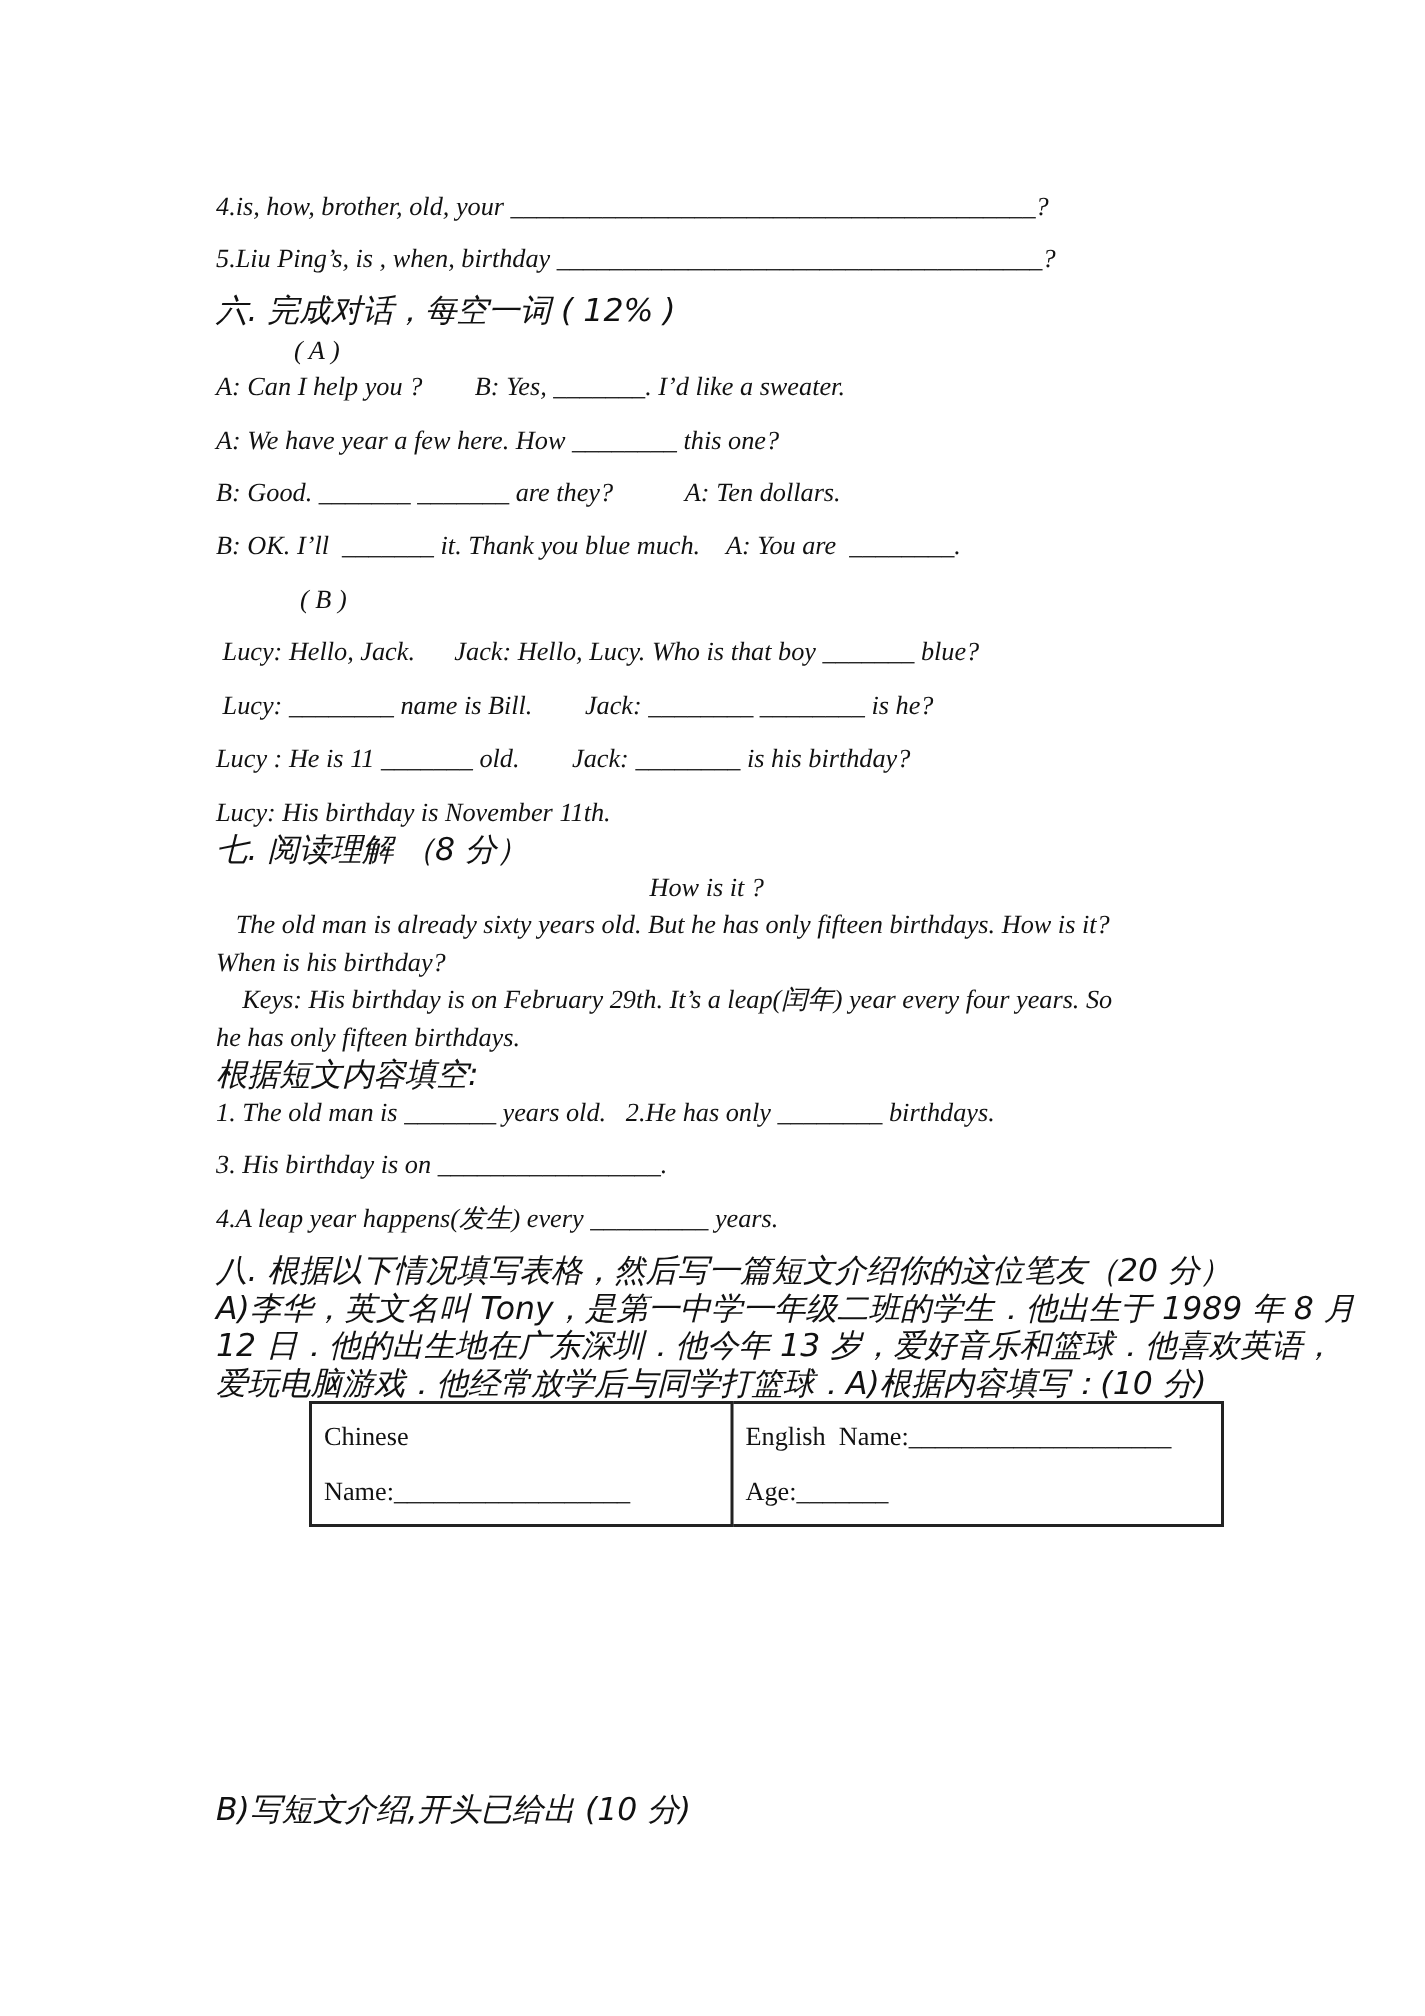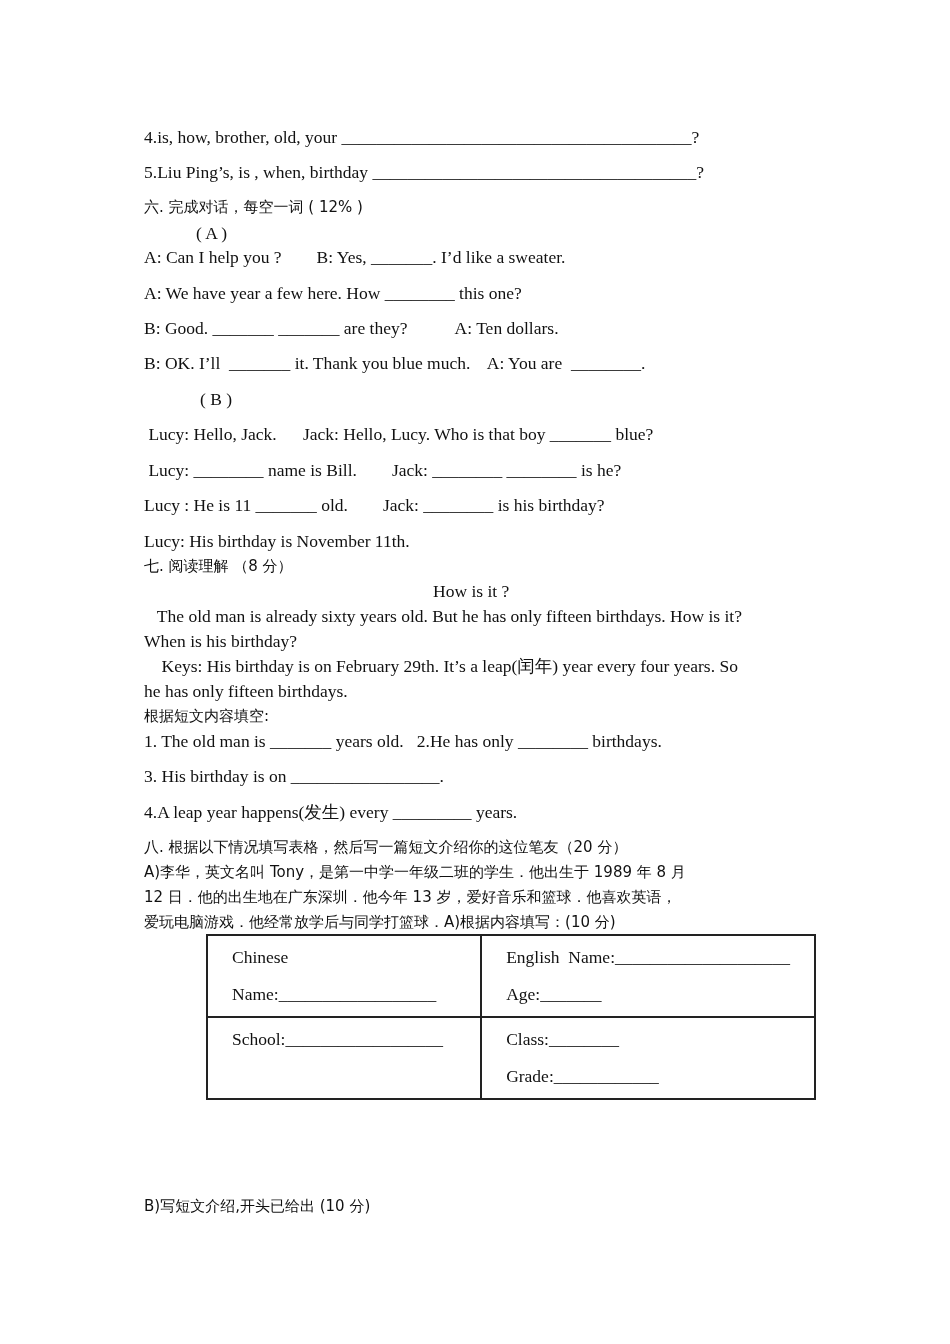--- a/index.html
+++ b/index.html
@@ -1,22 +1,22 @@
 <!DOCTYPE html>
 <html><head>
 <meta charset="utf-8">
 <style>
   html, body { margin:0; padding:0; background:#ffffff; }
   body { width:950px; height:1344px; position:relative; overflow:hidden;
          font-family:"Liberation Serif","DejaVu Serif",serif; color:#111; }
-  .ln { position:absolute; font-size:17.5px; line-height:22px; white-space:pre; }
-  .cjk { font-family:"DejaVu Sans","Liberation Serif",serif; font-size:15px; }
+  .ln { position:absolute; font-size:17.5px; line-height:22px; white-space:pre;font-style:italic; }
+  .cjk { font-family:"DejaVu Sans","Liberation Serif",serif; font-size:21px; }
   table.form { position:absolute; left:206px; top:934px; width:610px; border-collapse:collapse;
                font-family:"Liberation Serif",serif; font-size:17.5px; }
-  table.form td { border:2px solid #222; vertical-align:top; padding:3px 24px; line-height:37px; white-space:pre; }
+  table.form td { border:2px solid #222; vertical-align:top; padding:3px 8px; line-height:37px; white-space:pre; }
 </style>
 </head>
 <body>
 
 <div>
   <div class="ln" style="left:144px;top:126px">4.is, how, brother, old, your ________________________________________?</div>
   <div class="ln" style="left:144px;top:161px">5.Liu Ping’s, is , when, birthday _____________________________________?</div>
   <div class="ln cjk" style="left:144px;top:196px">六. 完成对话，每空一词 ( 12% )</div>
   <div class="ln" style="left:196px;top:222px">( A )</div>
   <div class="ln" style="left:144px;top:246px">A: Can I help you ?        B: Yes, _______. I’d like a sweater.</div>
@@ -44,22 +44,17 @@
   <div class="ln cjk" style="left:144px;top:911px">爱玩电脑游戏．他经常放学后与同学打篮球．A)根据内容填写：(10 分)</div>
 
   <table class="form">
     <tbody>
         <tr style="height:73px">
       <td style="width:263px">Chinese
 Name:__________________</td>
       <td>English  Name:____________________
 Age:_______</td>
     </tr>
-    <tr style="height:74px">
-      <td>School:__________________</td>
-      <td>Class:________
-Grade:____________</td>
-    </tr>
   </tbody>
     </table>
 
   <div class="ln cjk" style="left:144px;top:1195px">B)写短文介绍,开头已给出 (10 分)</div>
 </div>
 
 </body></html>

